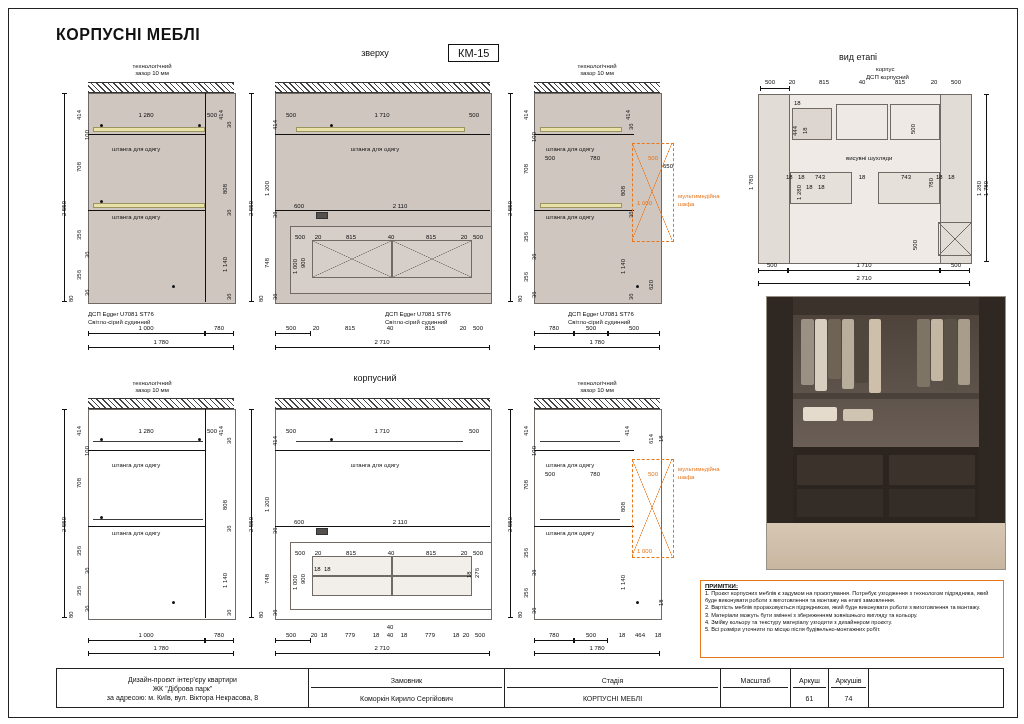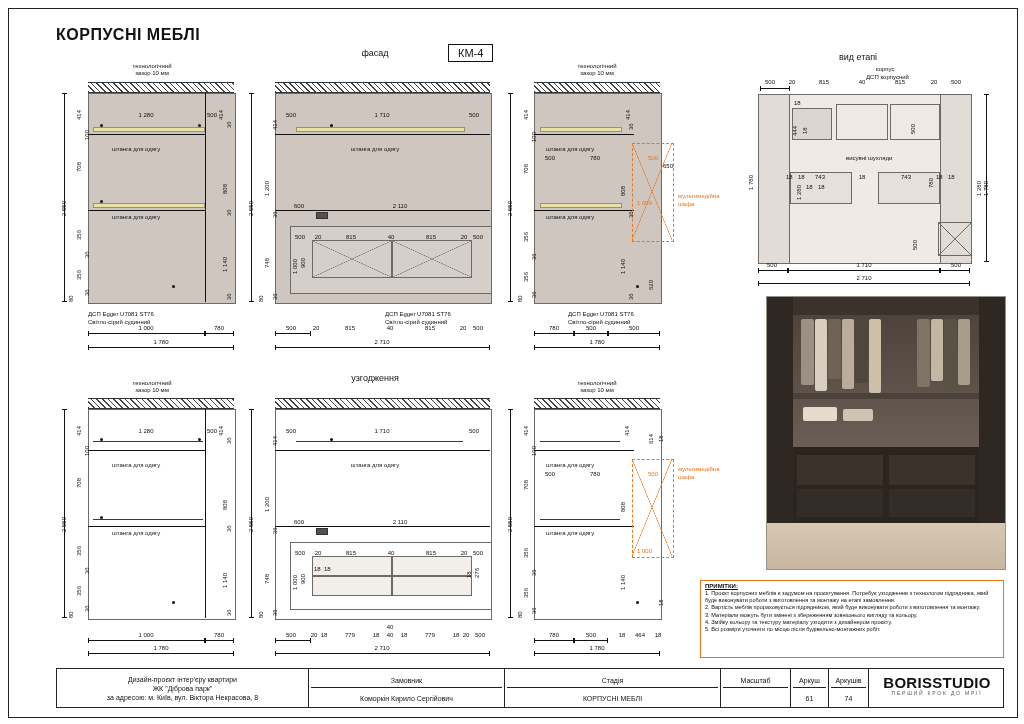--- a/index.html
+++ b/index.html
@@ -50,25 +50,25 @@
   .ph-unit{position:absolute;background:#3b332d;}
   .ph-cloth{position:absolute;border-radius:2px;}
 </style>
 </head>
 <body>
 
 <div id="sheet">
 
   <div class="frame"></div>
   <div class="title">КОРПУСНІ МЕБЛІ</div>
-  <div class="kmbox" style="left:448px;top:44px;">КМ-4</div>
-
-  <div class="sec-title" style="left:375px;top:48px;">фасад</div>
+  <div class="kmbox" style="left:448px;top:44px;">КМ-15</div>
+
+  <div class="sec-title" style="left:375px;top:48px;">зверху</div>
   <div class="sec-title" style="left:858px;top:52px;">вид етапі</div>
-  <div class="sec-title" style="left:375px;top:373px;">узгодження</div>
+  <div class="sec-title" style="left:375px;top:373px;">корпусний</div>
 
   <div>
     <div class="hatchband" style="left:88px;top:82px;width:146px;"></div>
     <div class="lbl c" style="left:152px;top:63px;">технологічний</div>
     <div class="lbl c" style="left:152px;top:70px;">зазор 10 мм</div>
 
     <div class="panel" style="left:88px;top:93px;width:146px;height:209px;"></div>
     <div class="bar" style="left:93px;top:127px;width:110px;"></div>
     <div class="lbl" style="left:112px;top:146px;">штанга для одягу</div>
     <div class="bar" style="left:93px;top:203px;width:110px;"></div>
@@ -495,19 +495,15 @@
       <div style="padding-top:6px;">&nbsp;</div>
     </div>
     <div class="cell" style="left:734px;width:38px;flex-direction:column;">
       <div style="border-bottom:1px solid #222;width:100%;padding:2px 0;">Аркуш</div>
       <div style="padding-top:6px;">61</div>
     </div>
     <div class="cell" style="left:772px;width:40px;flex-direction:column;">
       <div style="border-bottom:1px solid #222;width:100%;padding:2px 0;">Аркушів</div>
       <div style="padding-top:6px;">74</div>
     </div>
-    <div class="cell nb" style="left:812px;width:136px;flex-direction:column;justify-content:center;">
-      <div style="font-size:15px;font-weight:bold;letter-spacing:.3px;">BORISSTUDIO</div>
-      <div style="font-size:5px;letter-spacing:1.8px;color:#555;margin-top:2px;">ПЕРШИЙ КРОК ДО МРІЇ</div>
-    </div>
   </div>
 
 </div>
 
 </body></html>

